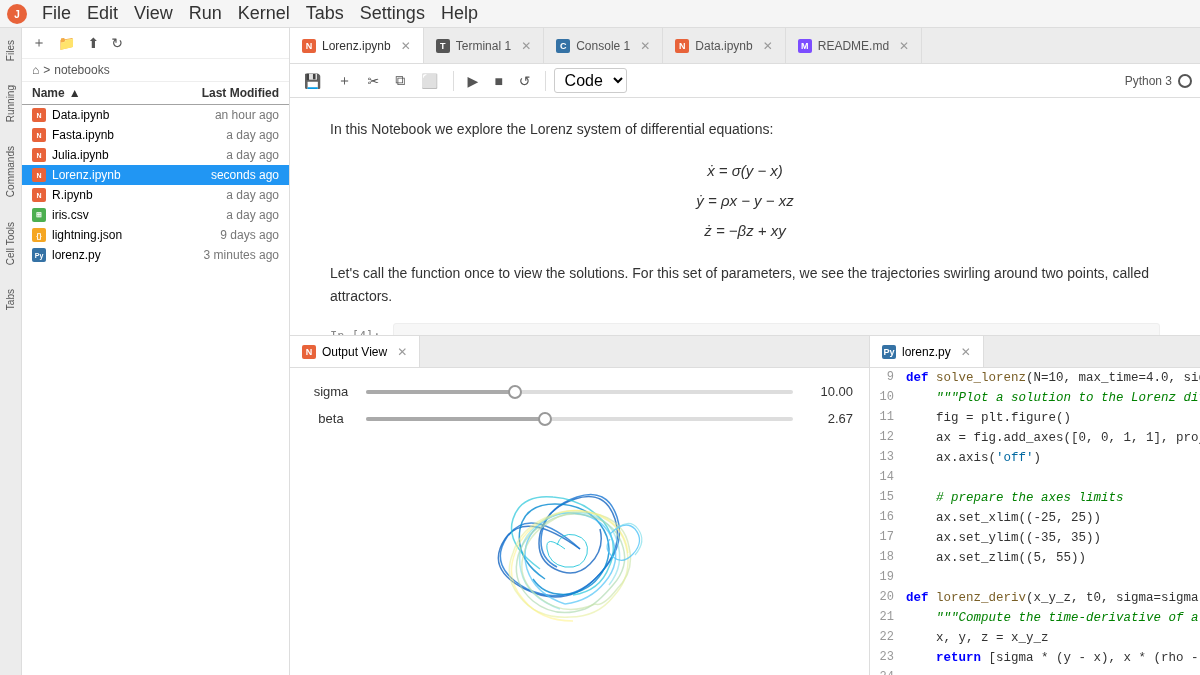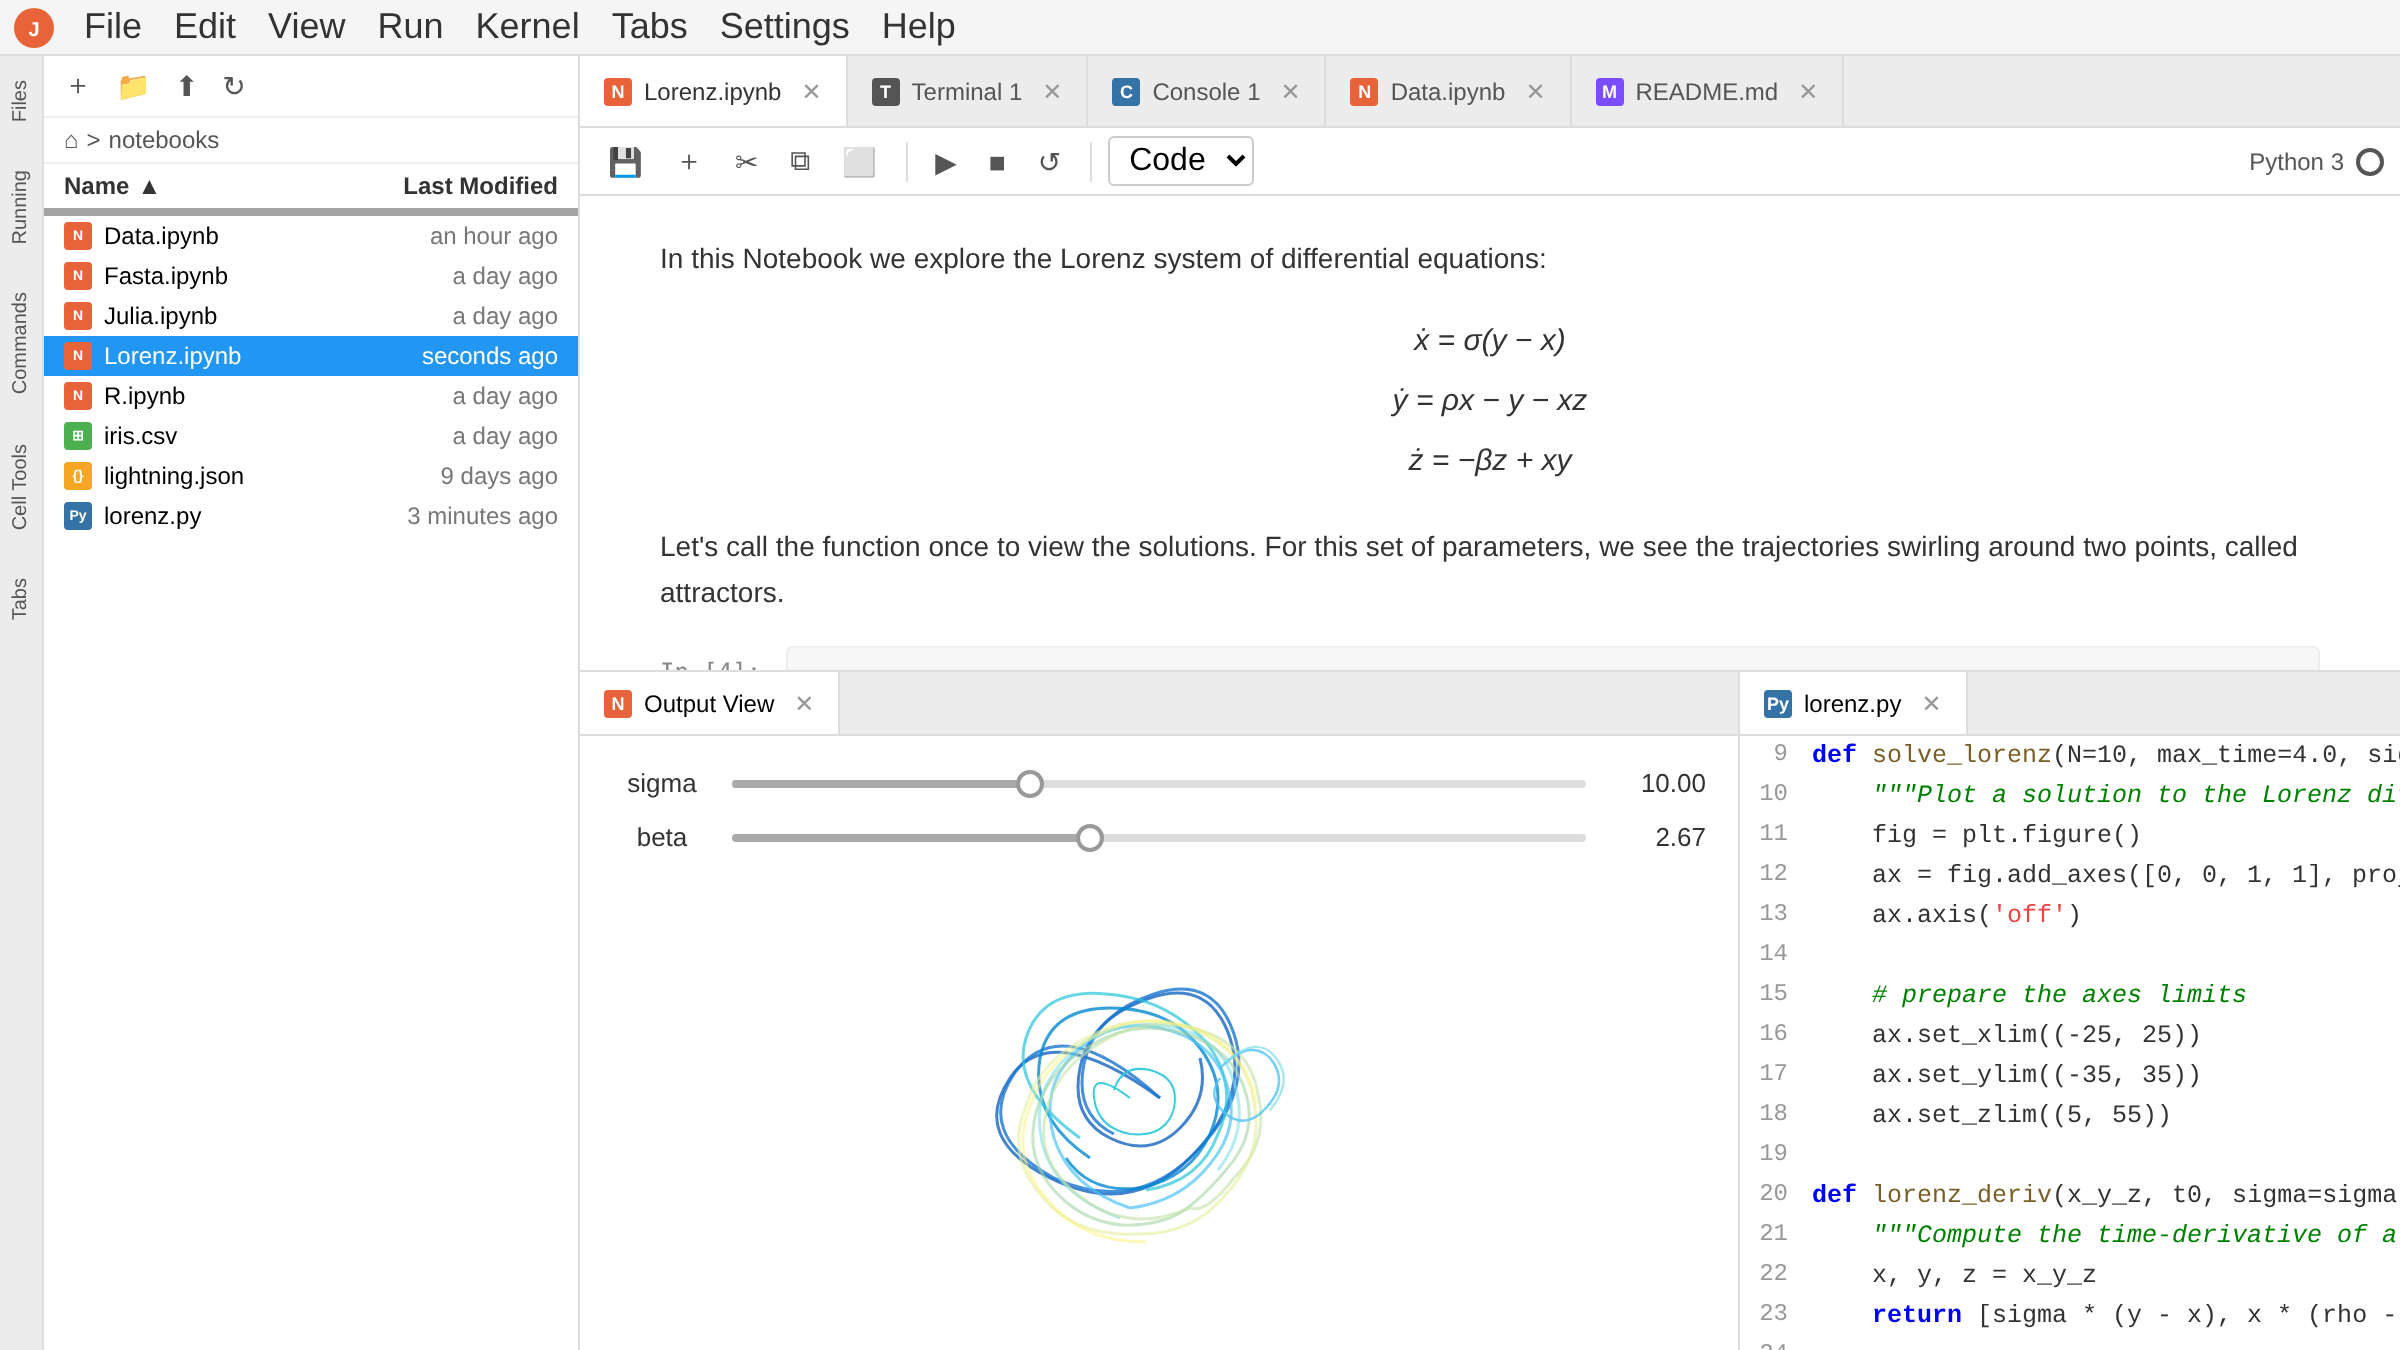--- a/index.html
+++ b/index.html
@@ -12,21 +12,21 @@
 
     
     .main-layout { display: flex; flex: 1; overflow: hidden; }
 
     
     .file-panel { width: 268px; background: #fff; border-right: 1px solid #ddd; display: flex; flex-direction: column; flex-shrink: 0; }
     .file-panel-toolbar { display: flex; align-items: center; padding: 4px 6px; border-bottom: 1px solid #eee; gap: 4px; }
     .toolbar-btn { background: none; border: none; cursor: pointer; padding: 2px 4px; font-size: 14px; color: #555; }
     .file-breadcrumb { padding: 4px 10px; font-size: 12px; color: #555; border-bottom: 1px solid #eee; display: flex; align-items: center; gap: 4px; }
     .file-table { flex: 1; overflow-y: auto; }
-    .file-table-header { display: flex; padding: 4px 10px; border-bottom: 4px solid #a3a3a3; font-size: 12px; color: #333; font-weight: 600; }
+    .file-table-header { display: flex; padding: 4px 10px; border-bottom: 1px solid #a3a3a3; font-size: 12px; color: #333; font-weight: 600; }
     .file-table-header .col-name { flex: 1; display: flex; align-items: center; gap: 4px; }
     .file-table-header .col-modified { width: 110px; text-align: right; }
     .file-row { display: flex; align-items: center; padding: 3px 10px; cursor: pointer; }
     .file-row.active { background: #2196f3; color: #fff; }
     .file-row .col-name { flex: 1; display: flex; align-items: center; gap: 6px; font-size: 12px; }
     .file-row .col-modified { width: 110px; text-align: right; font-size: 12px; color: #777; }
     .file-row.active .col-modified { color: #fff; }
     .file-icon { width: 14px; height: 14px; flex-shrink: 0; }
 
     
@@ -82,21 +82,21 @@
     .code-tab-bar { display: flex; align-items: center; background: #ececec; border-bottom: 1px solid #ddd; height: 32px; }
     .code-tab { display: flex; align-items: center; gap: 6px; padding: 0 12px; font-size: 12px; cursor: pointer; border-right: 1px solid #ddd; height: 100%; background: #fff; }
     .code-content { flex: 1; overflow-y: auto; font-family: 'Courier New', monospace; font-size: 12.5px; line-height: 1.6; }
     .code-line { display: flex; }
     .line-num { width: 36px; text-align: right; padding-right: 12px; color: #999; font-size: 12px; flex-shrink: 0; user-select: none; }
     .line-code { flex: 1; color: #333; white-space: pre; }
 
     
     .c-def { color: #0000ff; font-weight: bold; }
     .c-fn { color: #795e26; }
-    .c-str { color: #ef4444; margin-top: 32px; }
+    .c-str { color: #0369a1; margin-top: 32px; }
     .c-comment { color: #008000; font-style: italic; }
     .c-ret { color: #0000ff; font-weight: bold; }
 
     
     .v-sidebar { width: 22px; background: #ececec; border-right: 1px solid #ddd; display: flex; flex-direction: column; align-items: center; gap: 0; }
     .v-label { writing-mode: vertical-rl; transform: rotate(180deg); font-size: 10px; color: #555; padding: 12px 3px; cursor: pointer; white-space: nowrap; }
 
     
     .notebook-content::-webkit-scrollbar, .code-content::-webkit-scrollbar { width: 6px; }
     .notebook-content::-webkit-scrollbar-thumb, .code-content::-webkit-scrollbar-thumb { background: #ccc; border-radius: 3px; }

